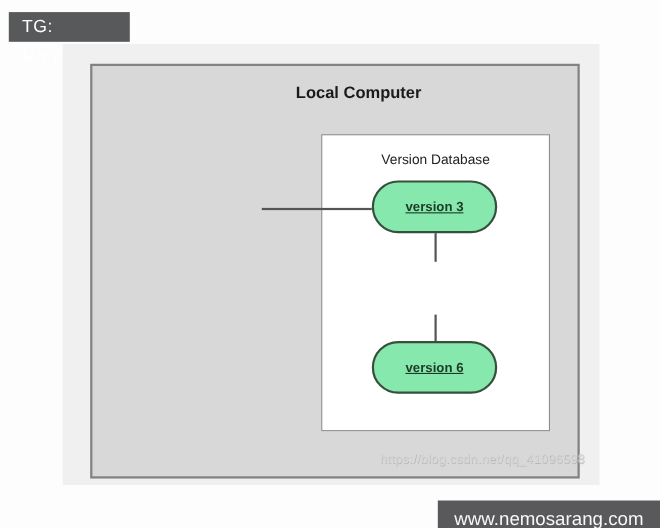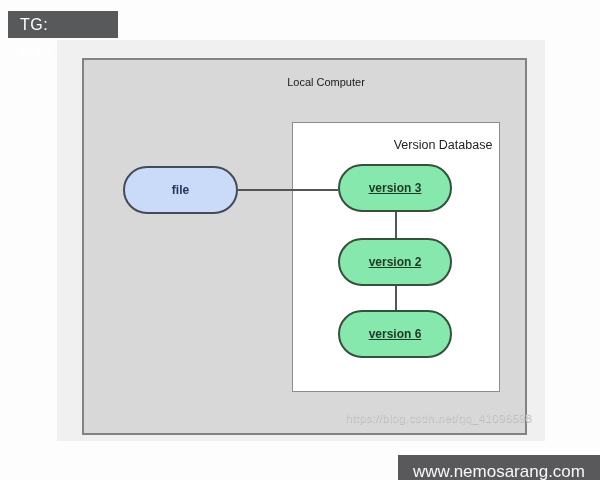--- a/index.html
+++ b/index.html
@@ -19,27 +19,27 @@
     background:var(--panel-bg,#f0f0f1);
   }
   .outer-box {
     position:absolute; left:82px; top:58px; width:445px; height:377px;
     background:var(--box-fill,#d8d8d8);
     border:2px solid var(--box-border,#828282);
     box-sizing:border-box;
   }
   .box-title {
     position:absolute; left:82px; top:76px; width:488px;
-    text-align:center; font-size:11px; font-weight:normal; color:#1a1a1a;
+    text-align:center; font-size:15px; font-weight:bold; color:#1a1a1a;
   }
   .small-label {
     position:absolute; font-size:12.5px; color:#222222; text-align:center;
   }
   .checkout-label { left:123px; top:138px; width:115px; }
-  .vdb-label     { left:292px; top:138px; width:208px;padding-left:47px; }
+  .vdb-label     { left:292px; top:138px; width:208px; }
   .white-box {
     position:absolute; left:292px; top:122px; width:208px; height:270px;
     background:#ffffff; border:1.5px solid #8c8c8c; box-sizing:border-box;
   }
   .line { position:absolute; background:var(--connector,#555555); }
   .h-file-v3 { left:238px; top:189px; width:100px; height:1.5px; }
   .v-v3-v2   { left:395px; top:212px; width:1.5px; height:26px; }
   .v-v2-v1   { left:395px; top:286px; width:1.5px; height:24px; }
   .pill {
     position:absolute; display:flex; align-items:center; justify-content:center;
@@ -89,25 +89,23 @@
 
   <div class="white-box"></div>
 
 
   <div class="small-label vdb-label">Version Database</div>
 
   <div class="line h-file-v3"></div>
   <div class="line v-v3-v2"></div>
   <div class="line v-v2-v1"></div>
 
-  <div class="pill blue">file</div>
 
   <div class="pill green v3">version 3</div>
 
-  <div class="pill green v2">version 2</div>
 
   <div class="pill green v1">version 6</div>
 
   <div class="csdn-watermark">https://blog.csdn.net/qq_41096598</div>
 
   <div class="bottom-bar">www.nemosarang.com</div>
 
 </div>
 
 </body></html>

